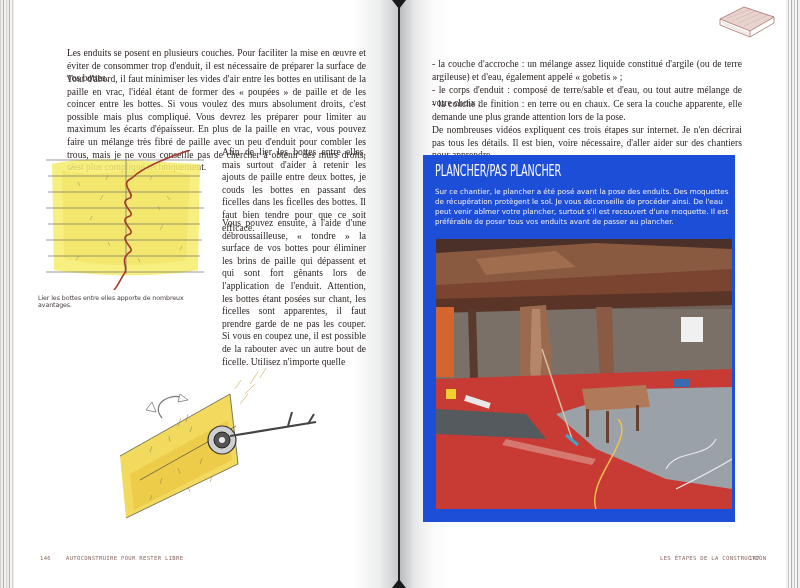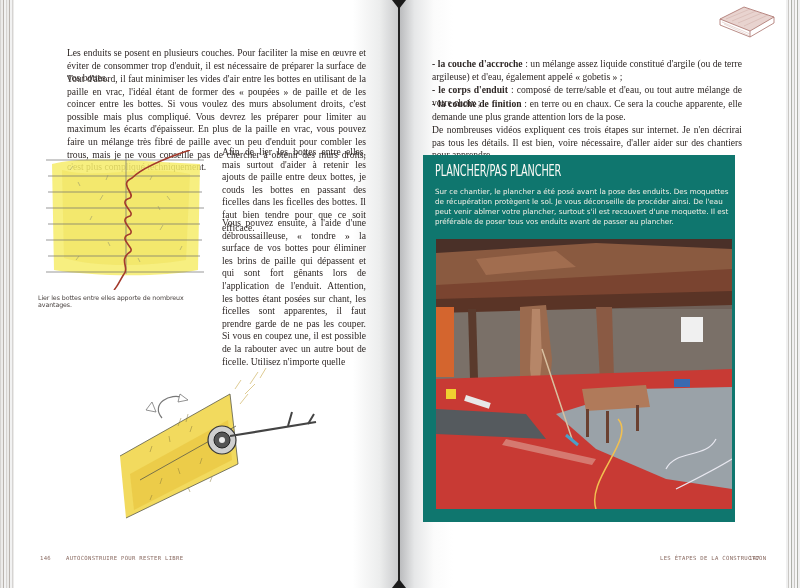--- a/index.html
+++ b/index.html
@@ -20,21 +20,21 @@
   .page-right { left: 399px; width: 387px;
     background: linear-gradient(90deg, #b8b9bb 0%, #e6e7e8 4%, #fbfbfb 9%, #fff 14%, #fff 100%); }
 
   .spine { position: absolute; left: 398px; top: 0; width: 2px; height: 588px; background: #222; }
   .spine-notch-top { position: absolute; left: 392px; top: 0; width: 0; height: 0;
     border-left: 7px solid transparent; border-right: 7px solid transparent; border-top: 9px solid #1a1a1a; }
   .spine-notch-bottom { position: absolute; left: 392px; bottom: 0; width: 0; height: 0;
     border-left: 7px solid transparent; border-right: 7px solid transparent; border-bottom: 9px solid #1a1a1a; }
 
   .para { position: absolute; font-size: 9.6px; line-height: 12.6px; text-align: justify; color: #2e2725; }
-  .para b { font-weight: bold; }
+  .para b { font-weight: normal; }
 
   
   #lp1 { left: 67px; top: 47px; width: 299px; }
   #lp2 { left: 67px; top: 73px; width: 299px; }
   #lp3 { left: 222px; top: 146px; width: 144px; }
   #lp4 { left: 222px; top: 217px; width: 144px; }
   #lp5 { left: 67px; top: 322px; width: 299px; }
 
   .caption { position: absolute; left: 38px; top: 294px; width: 180px;
     font-family: "DejaVu Sans", sans-serif; font-size: 6.3px; color: #4a4341; letter-spacing: -0.1px; }
@@ -45,21 +45,21 @@
   #illus-trimmer { left: 90px; top: 364px; width: 240px; height: 160px; }
   #illus-corner { left: 716px; top: 3px; width: 62px; height: 40px; }
 
   
   #rp1 { left: 432px; top: 45px; width: 310px; }
   #rp2 { left: 432px; top: 58px; width: 310px; }
   #rp3 { left: 432px; top: 84px; width: 310px; }
   #rp4 { left: 432px; top: 98px; width: 310px; }
   #rp5 { left: 432px; top: 124px; width: 310px; }
 
-  .sidebar-box { position: absolute; left: 423px; top: 155px; width: 312px; height: 367px; background: #0f766e; }
+  .sidebar-box { position: absolute; left: 423px; top: 155px; width: 312px; height: 367px; background: #1d4ed8; }
   .sidebar-title { position: absolute; left: 12px; top: 7px; font-family: "DejaVu Sans Condensed", "DejaVu Sans", sans-serif;
     font-size: 15px; color: #fbfaf6; letter-spacing: -0.2px; transform: scaleX(0.72); transform-origin: left top;
     white-space: nowrap; font-weight: normal; }
   .sidebar-text { position: absolute; left: 12px; top: 32px; width: 298px; font-family: "DejaVu Sans", sans-serif;
     font-size: 7.2px; line-height: 9.9px; color: #f4f1e8; text-align: left; }
 
   .photo { position: absolute; left: 13px; top: 84px; width: 296px; height: 270px; overflow: hidden; background: #5a4038; }
   .photo svg { display: block; }
 
   .footer { position: absolute; top: 555px; font-family: "DejaVu Sans Mono", monospace; font-size: 5.6px; letter-spacing: 0.3px; color: #8a6b62; }

